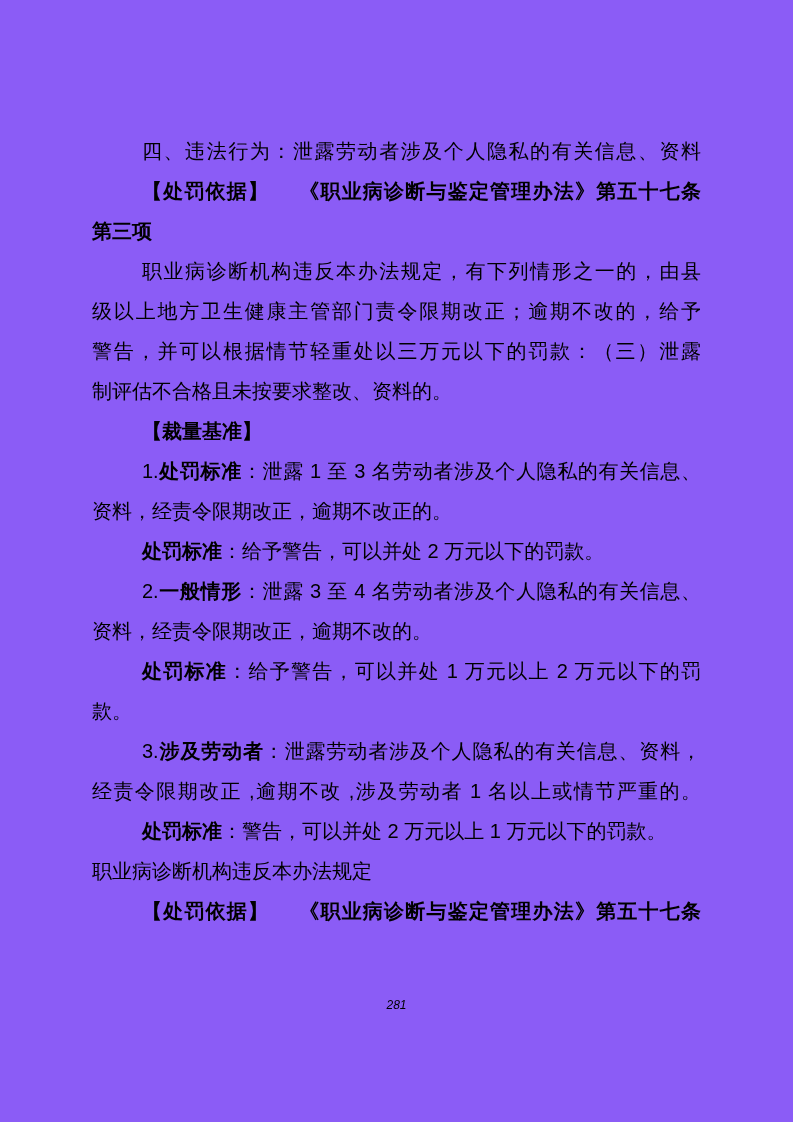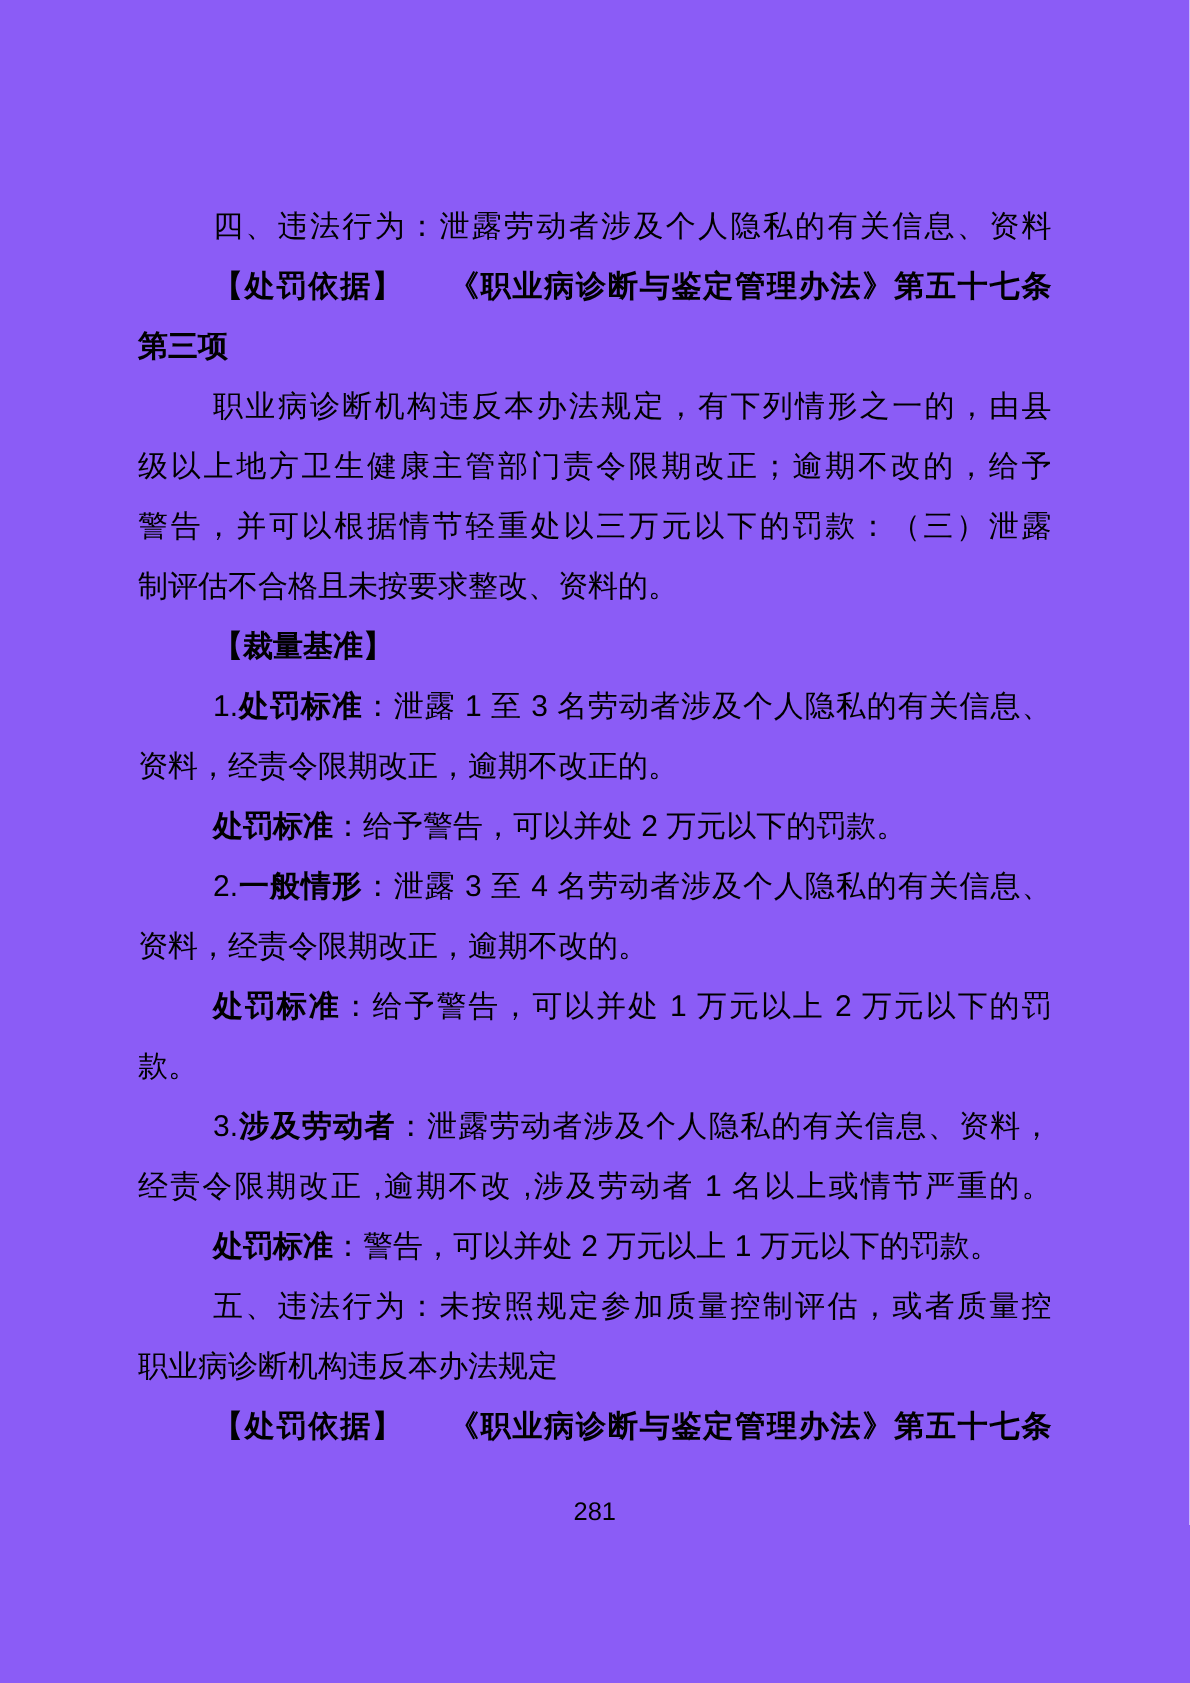--- a/index.html
+++ b/index.html
@@ -40,22 +40,23 @@
   }
   .basis-label {
     margin-right: 30px;
   }
   .page-number {
     position: absolute;
     top: 998px;
     left: 0;
     width: 793px;
     text-align: center;
-    font-size: 17px;
+    font-size: 12px;
     color: #000000;
+    font-style: italic;
   }
 </style>
 </head>
 <body>
 
 <div class="page">
   <div class="text-block">
 
     <div class="line indent"><span>四、违法行为：泄露劳动者涉及个人隐私的有关信息、资料</span></div>
 
@@ -79,21 +80,20 @@
     <div class="line natural"><span>资料，经责令限期改正，逾期不改的。</span></div>
 
     <div class="line indent"><span class="bold">处罚标准</span><span>：给予警告，可以并处 1 万元以上 2 万元以下的罚</span></div>
     <div class="line natural"><span>款。</span></div>
 
     <div class="line indent"><span>3.</span><span class="bold">涉及劳动者</span><span>：泄露劳动者涉及个人隐私的有关信息、资料，</span></div>
     <div class="line"><span>经责令限期改正 ,逾期不改 ,涉及劳动者 1 名以上或情节严重的。</span></div>
 
     <div class="line natural indent"><span class="bold">处罚标准</span><span>：警告，可以并处 2 万元以上 1 万元以下的罚款。</span></div>
 
-    <div class="line indent"><span>五、违法行为：未按照规定参加质量控制评估，或者质量控</span></div>
     <div class="line natural"><span>职业病诊断机构违反本办法规定</span></div>
 
     <div class="line indent bold"><span class="basis-label">【处罚依据】</span><span>《职业病诊断与鉴定管理办法》第五十七条</span></div>
 
   </div>
 
   <div class="page-number">281</div>
 </div>
 
 </body></html>

